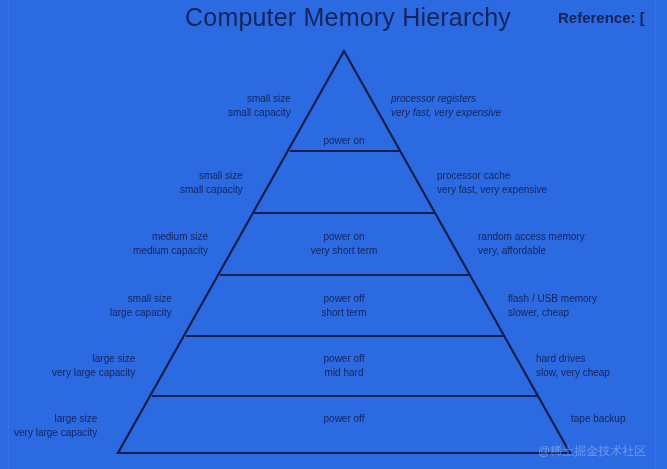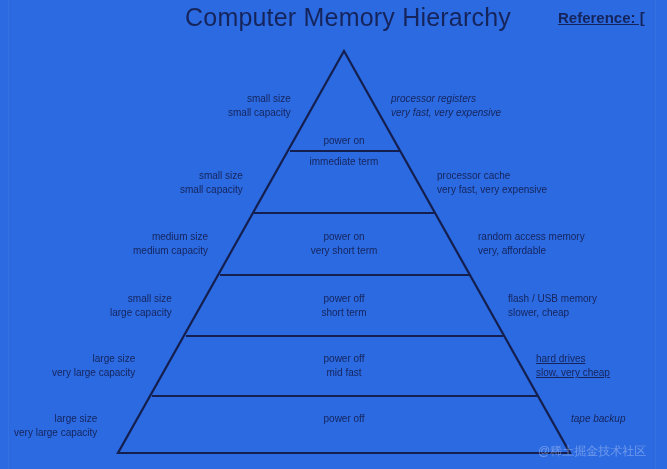--- a/index.html
+++ b/index.html
@@ -51,21 +51,20 @@
   }
   #reference-label {
     position: absolute;
     left: 558px;
     top: 8px;
     font-size: 15px;
     font-weight: bold;
     line-height: 19px;
     color: #16245c;
     white-space: nowrap;
-    text-decoration: underline;
   }
 
   
   #pyramid-svg {
     position: absolute;
     left: 0;
     top: 0;
   }
 
   
@@ -90,22 +89,22 @@
   .lbl-left-3 { left: 133px; top: 230px; }
   .lbl-left-4 { left: 110px; top: 292px; }
   .lbl-left-5 { left: 52px;  top: 352px; }
   .lbl-left-6 { left: 14px;  top: 412px; }
 
   
   .lbl-right-1 { left: 391px; top: 92px; font-style: italic; }
   .lbl-right-2 { left: 437px; top: 169px; }
   .lbl-right-3 { left: 478px; top: 230px; }
   .lbl-right-4 { left: 508px; top: 292px; }
-  .lbl-right-5 { left: 536px; top: 352px; text-decoration: underline; }
-  .lbl-right-6 { left: 571px; top: 412px; font-style: italic; }
+  .lbl-right-5 { left: 536px; top: 352px; }
+  .lbl-right-6 { left: 571px; top: 412px; }
 
   
   .lbl-c-1 { left: 244px; top: 134px; width: 200px; }
   .lbl-c-2 { left: 244px; top: 230px; width: 200px; }
   .lbl-c-3 { left: 244px; top: 292px; width: 200px; }
   .lbl-c-4 { left: 244px; top: 352px; width: 200px; }
   .lbl-c-5 { left: 244px; top: 412px; width: 200px; }
 
   
   .lbl-c-1 .l1 { display:block; }
@@ -145,21 +144,20 @@
     <line x1="186" y1="336" x2="503" y2="336" stroke="#141f4f" stroke-width="2.2"></line>
     <line x1="152" y1="396" x2="537" y2="396" stroke="#141f4f" stroke-width="2.2"></line>
   </svg>
 
   <div class="tier-label left lbl-left-1">
     <span class="l1">small size</span>
     <span class="l2">small capacity</span>
   </div>
   <div class="tier-label center lbl-c-1">
     <span class="l1">power on</span>
-    <span class="l2">immediate term</span>
   </div>
   <div class="tier-label right lbl-right-1">
     <span class="l1">processor registers</span>
     <span class="l2">very fast, very expensive</span>
   </div>
 
   <div class="tier-label left lbl-left-2">
     <span class="l1">small size</span>
     <span class="l2">small capacity</span>
   </div>
@@ -193,21 +191,21 @@
     <span class="l1">flash / USB memory</span>
     <span class="l2">slower, cheap</span>
   </div>
 
   <div class="tier-label left lbl-left-5">
     <span class="l1">large size</span>
     <span class="l2">very large capacity</span>
   </div>
   <div class="tier-label center lbl-c-4">
     <span class="l1">power off</span>
-    <span class="l2">mid fast</span>
+    <span class="l2">mid hard</span>
   </div>
   <div class="tier-label right lbl-right-5">
     <span class="l1">hard drives</span>
     <span class="l2">slow, very cheap</span>
   </div>
 
   <div class="tier-label left lbl-left-6">
     <span class="l1">large size</span>
     <span class="l2">very large capacity</span>
   </div>

